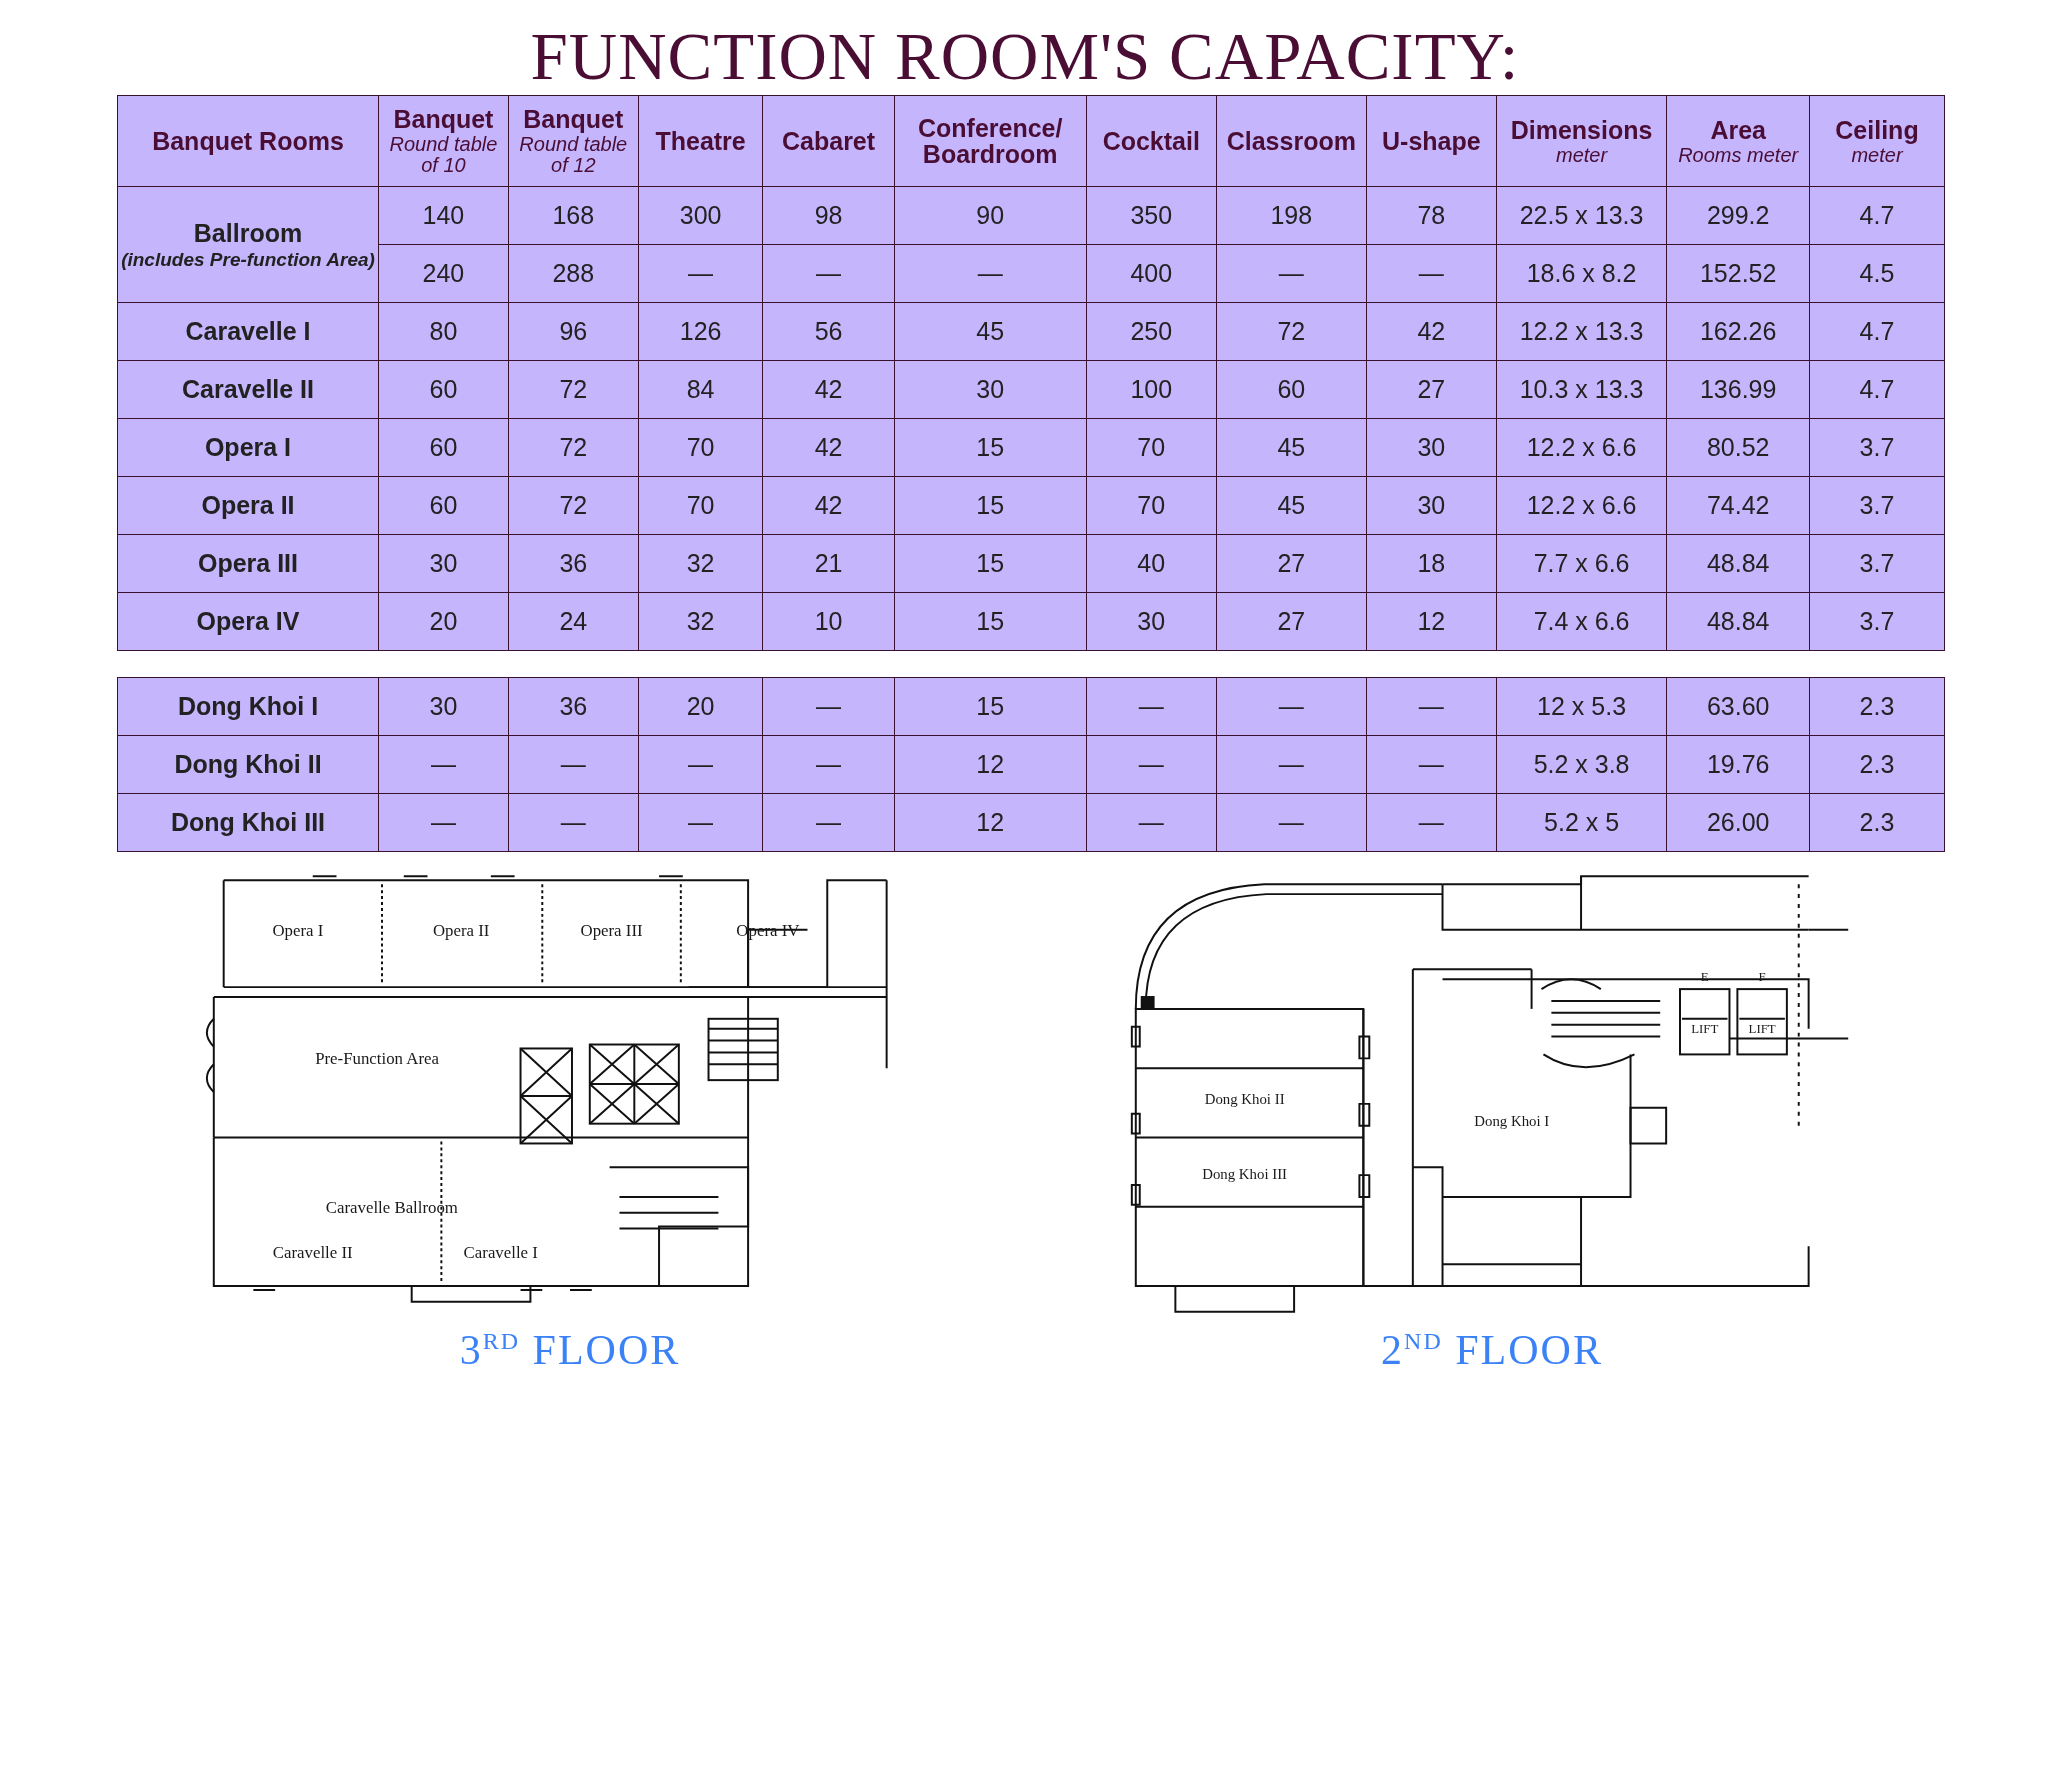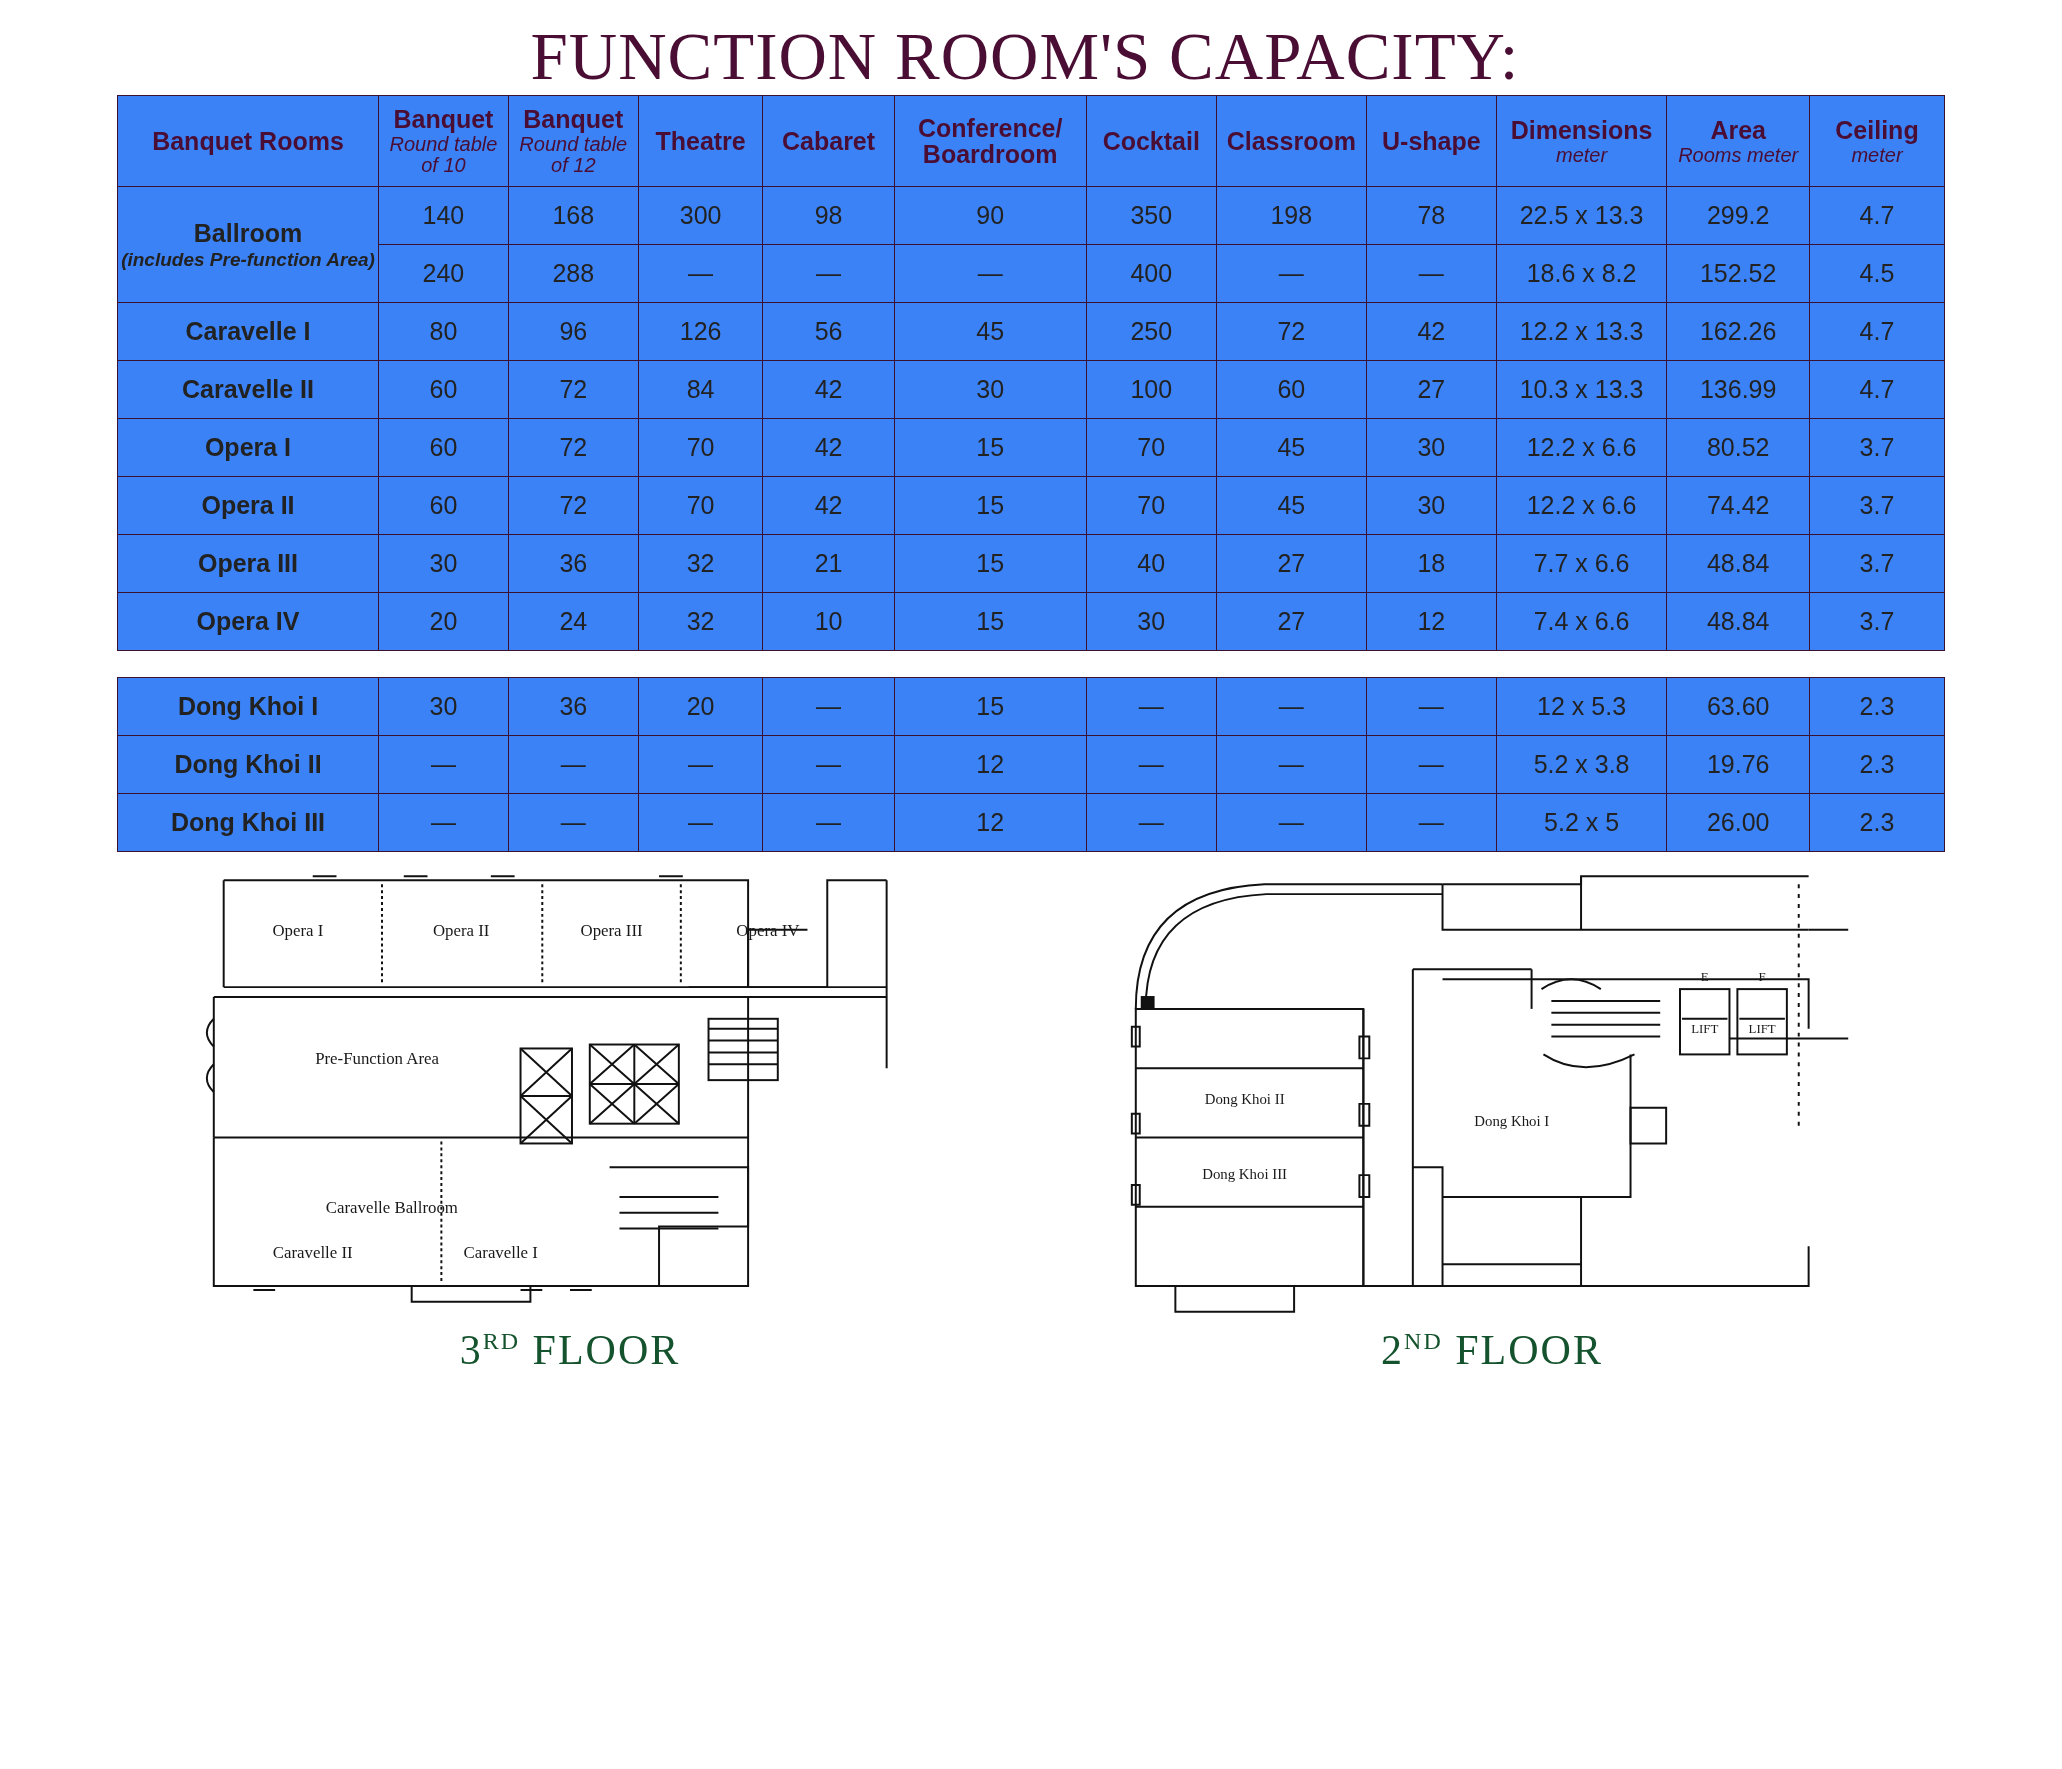--- a/index.html
+++ b/index.html
@@ -39,21 +39,21 @@
     font-family: "Liberation Sans", sans-serif;
   }
   .subtitle sup { font-size: 16px; vertical-align: super; }
 
   
   .tbl-wrap { padding: 0 117px; box-sizing: border-box; }
   table.cap {
     border-collapse: collapse;
     width: 100%;
     table-layout: fixed;
-    background: #3b82f6;
+    background: #c4b5fd;
   }
   table.cap td, table.cap th {
     border: 1px solid #3a1230;
     text-align: center;
     vertical-align: middle;
     font-size: 25px;
     color: #222;
     padding: 0;
     height: 57px;
   }
@@ -109,21 +109,21 @@
     align-items: flex-start;
     margin-top: 18px;
     padding: 0 109px;
     box-sizing: border-box;
   }
   .plan { width: 48%; text-align: center; }
   .plan svg { display: block; margin: 0 auto; }
   .floor-label {
     font-family: "Liberation Serif", serif;
     font-size: 42px;
-    color: #14532d;
+    color: #3b82f6;
     letter-spacing: 2px;
     margin-top: 10px;
   }
   .floor-label sup { font-size: 24px; }
   .plan-room-label {
     font-family: "Liberation Serif", serif;
     font-size: 17px;
     fill: #1a1a1a;
   }
   .plan-room-label.sm { font-size: 15px; }

